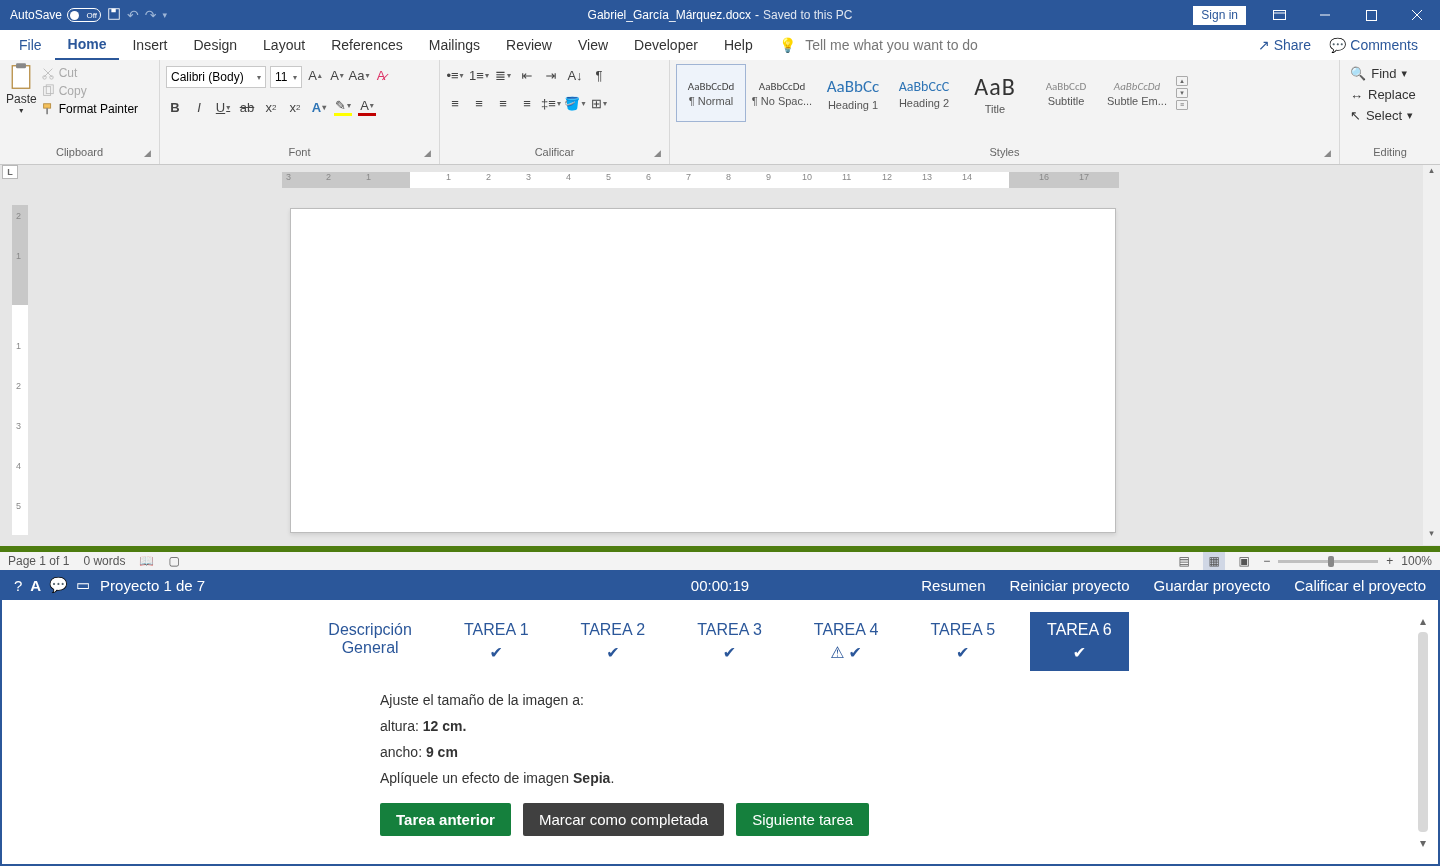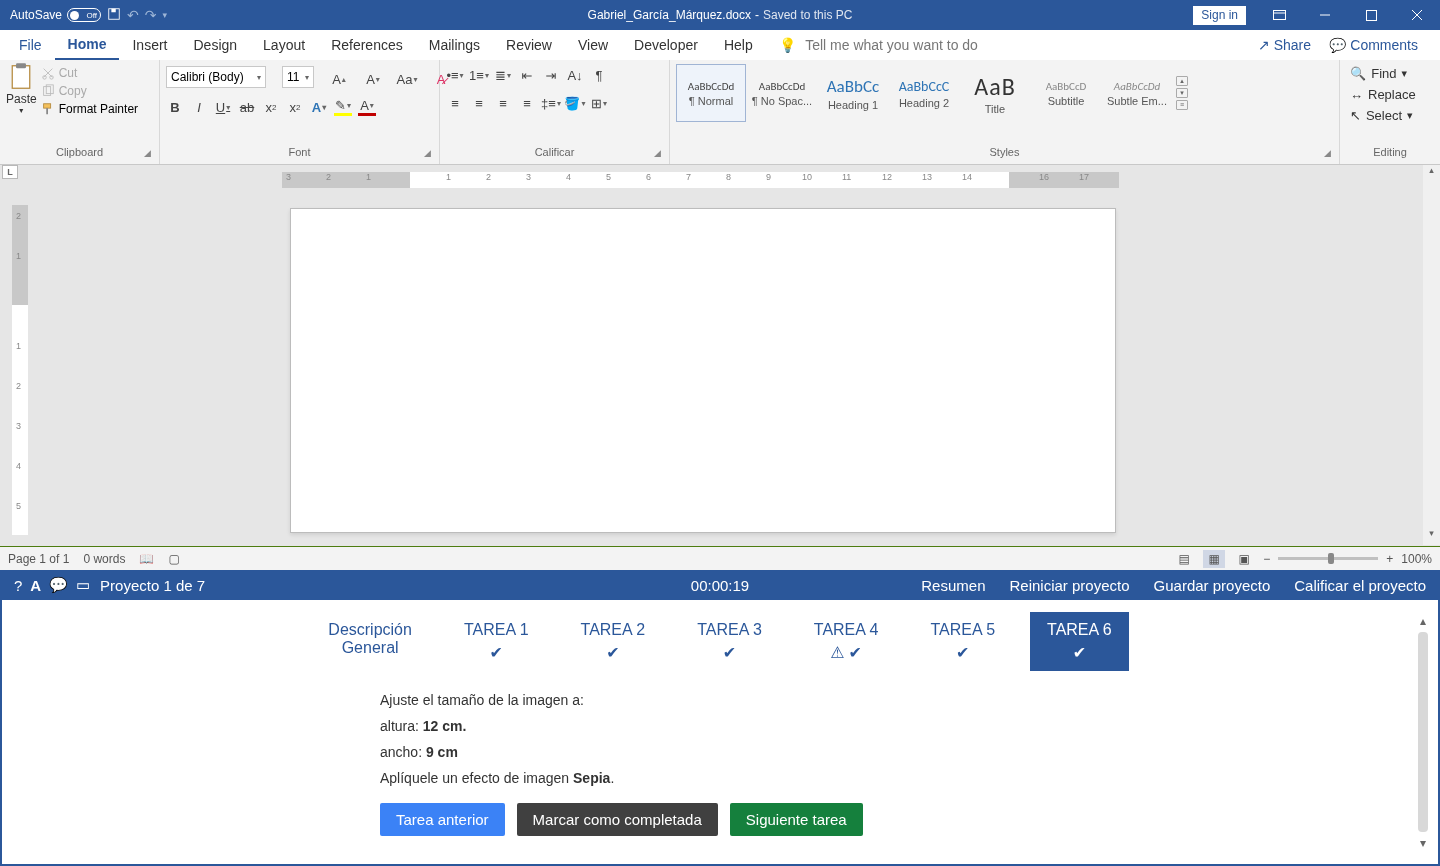--- a/index.html
+++ b/index.html
@@ -34,21 +34,21 @@
   .group-label { height: 18px; text-align: center; font-size: 11px; color: #666; position: relative; }
   .group-label .dlg { position: absolute; right: 2px; top: 2px; font-size: 9px; color: #888; }
 
   .clipboard-big { display: flex; flex-direction: column; align-items: center; font-size: 12px; color:#333;}
   .clipboard-big svg { width: 30px; height: 30px; }
   .clipboard-side { display: flex; flex-direction: column; gap: 4px; padding-top: 4px;}
   .clipboard-side div { font-size: 12px; display:flex; align-items: center; gap:4px;}
   .clipboard-side .disabled { color: #aaa; }
   .clipboard-side svg { width: 14px; height: 14px; }
 
-  .font-top { display: flex; gap: 16px; align-items: flex-end; }
+  .font-top { display: flex; gap: 4px; align-items: flex-start; }
   .combo { border: 1px solid #c8c8c8; background: #fff; height: 22px; font-size: 12px; display:flex; align-items:center; padding: 0 4px;}
   .combo.font { width: 100px; }
   .combo.size { width: 32px; }
   .combo .caret { margin-left: auto; font-size: 8px; color: #666;}
   .font-bottom, .para-row { display: flex; gap: 6px; align-items: center; margin-top: 6px;}
   .ico { width: 18px; height: 18px; display: inline-flex; align-items: center; justify-content: center; font-size: 13px; color:#444;}
   .ico small { font-size: 8px; color:#666; margin-left:1px;}
 
   .styles-gallery { display: flex; align-items: center; gap: 1px; padding-top:2px;}
   .style-item { width: 70px; height: 58px; border: 1px solid transparent; display: flex; flex-direction: column; align-items: center; justify-content: center; font-size: 11px; cursor: default;}
@@ -75,21 +75,21 @@
   .ruler-light { background: #fff; }
   .ruler-v { position: absolute; left: 12px; top: 205px; width: 16px; bottom: 0;}
   .rv-dark { background: #c8c8c8; }
   .rv-light { background: #fff; }
   .page { position: absolute; left: 290px; top: 208px; width: 826px; height: 325px; background: #fff; border: 1px solid #bcbcbc; box-shadow: 0 2px 4px rgba(0,0,0,0.1);}
   .vscroll { position: absolute; right: 0; top: 165px; width: 17px; bottom: 0; background: #f0f0f0;}
   .vscroll .up, .vscroll .down { height: 17px; text-align: center; font-size: 9px; color: #666; background:#f0f0f0;}
   .vscroll .down { position: absolute; bottom: 0; width: 100%;}
 
   
-  .statusbar { position: absolute; left:0; right:0; top: 546px; height: 24px; background: #f3f3f3; border-top: 1px solid #4d7c0f; display: flex; align-items: center; font-size: 12px; color: #555; padding: 0 8px; gap: 14px;}
+  .statusbar { position: absolute; left:0; right:0; top: 546px; height: 24px; background: #f3f3f3; border-top: 6px solid #4d7c0f; display: flex; align-items: center; font-size: 12px; color: #555; padding: 0 8px; gap: 14px;}
   .statusbar .right { margin-left: auto; display: flex; align-items: center; gap: 8px;}
   .zoom-slider { width: 100px; height: 3px; background: #c0c0c0; position: relative;}
   .zoom-slider:before { content:""; position: absolute; left: 50%; top: -4px; width: 6px; height: 11px; background: #888; border-radius: 2px;}
   .viewbtn { width: 22px; height: 18px; display: inline-flex; align-items: center; justify-content: center;}
   .viewbtn.active { background: #d0d7e5;}
 
   
   .projbar { position: absolute; left:0; right:0; top: 570px; height: 30px; background: #2b579a; color: #fff; display: flex; align-items: center; font-size: 15px; padding: 0 14px; gap: 10px;}
   .projbar .icons { display: flex; gap: 8px; align-items:center;}
   .projbar .links { margin-left: auto; display: flex; gap: 24px; font-size: 15px;}
@@ -107,21 +107,21 @@
   .task-scroll { position: absolute; right: 6px; top: 14px; width: 18px; bottom: 14px;}
   .task-scroll .arr { font-size: 12px; color: #666; text-align: center;}
   .task-scroll .track { position: absolute; top: 18px; bottom: 18px; width: 10px; left: 4px; background: #d8d8d8; border-radius: 4px;}
   .task-scroll .arr.bot { position: absolute; bottom: 0; width: 100%;}
 
   .task-body { padding: 16px 0 0 378px; font-size: 14px; color: #333; line-height: 26px;}
   .task-body b { font-weight: 700;}
 
   .task-buttons { display: flex; gap: 12px; padding: 12px 0 0 378px;}
   .tbtn { color: #fff; font-size: 15px; padding: 8px 16px; border-radius: 2px; }
-  .tbtn.prev { background: #3b82f6; }
+  .tbtn.prev { background: #15803d; font-weight: bold; }
   .tbtn.mark { background: #ec971f; }
   .tbtn.complete { background: #404040; }
   .tbtn.next { background: #15803d; }
 </style>
 </head>
 <body>
 
 <div class="titlebar">
   <div class="left">
     <div class="autosave-wrap">

